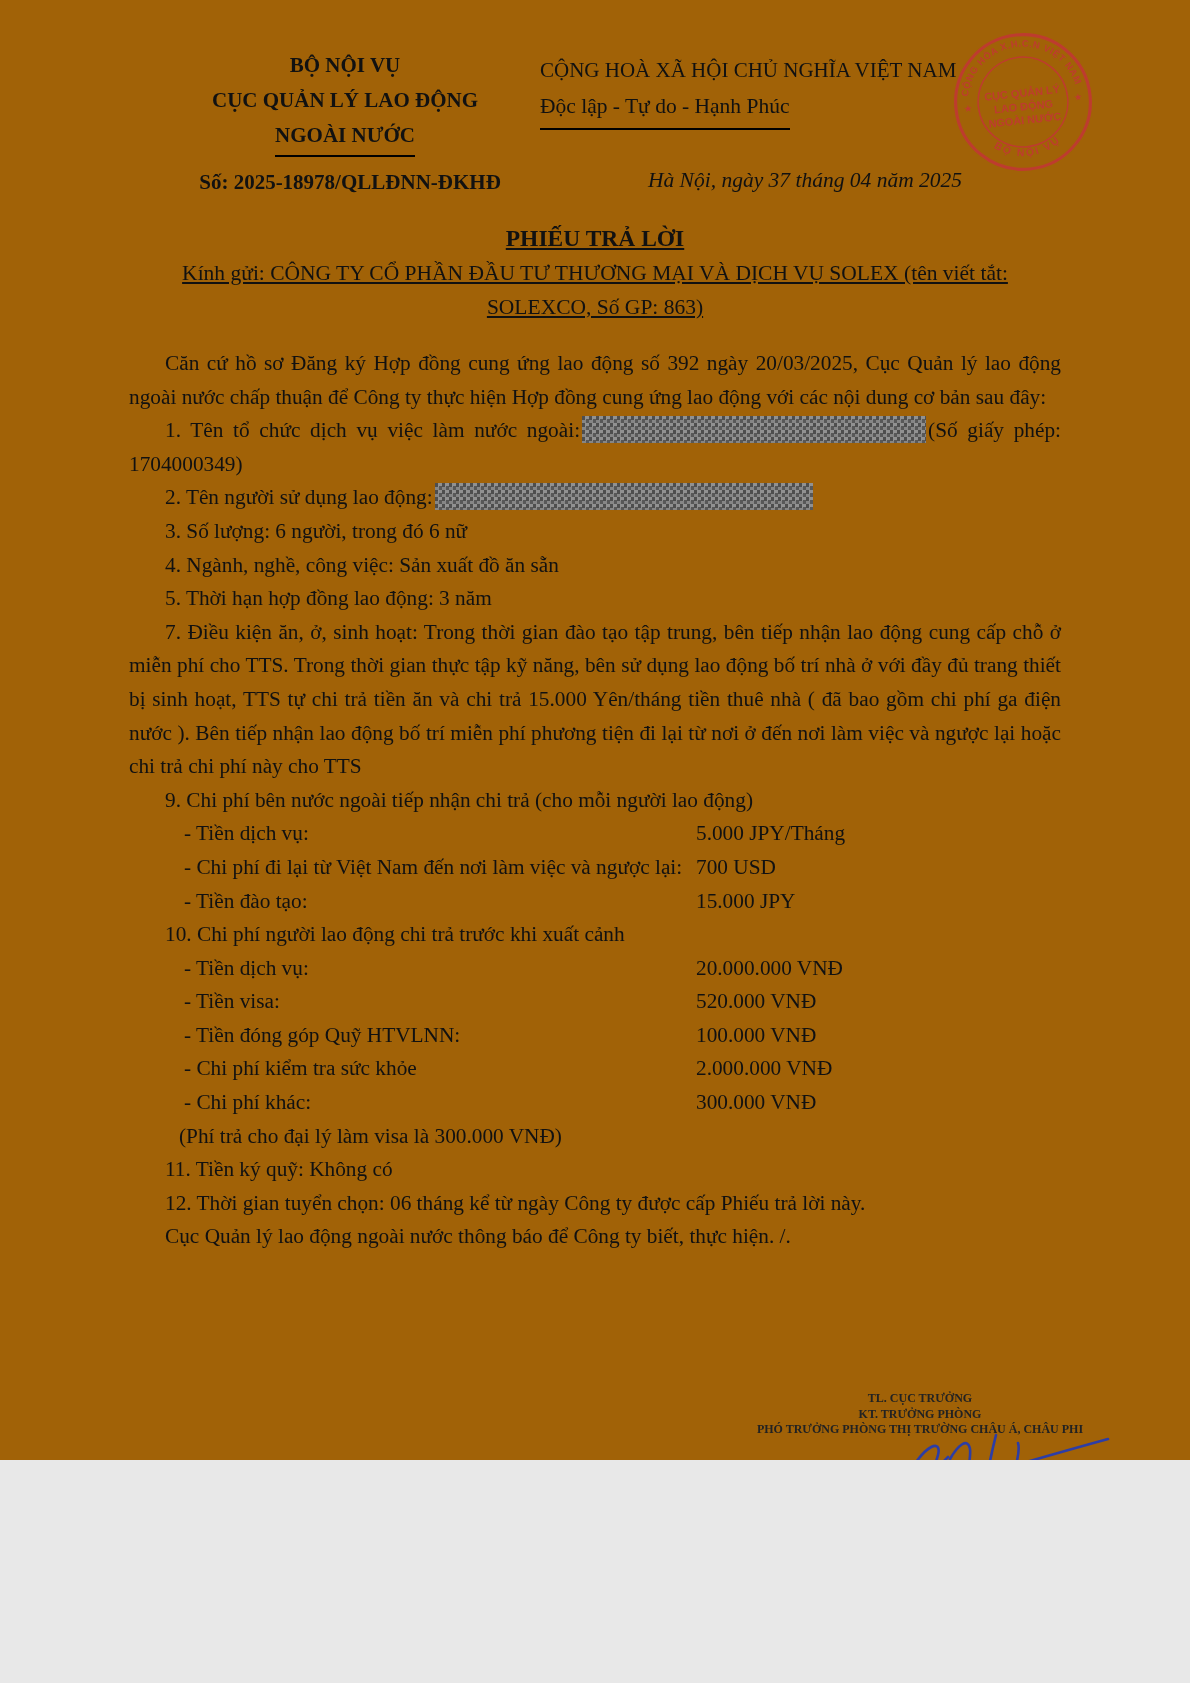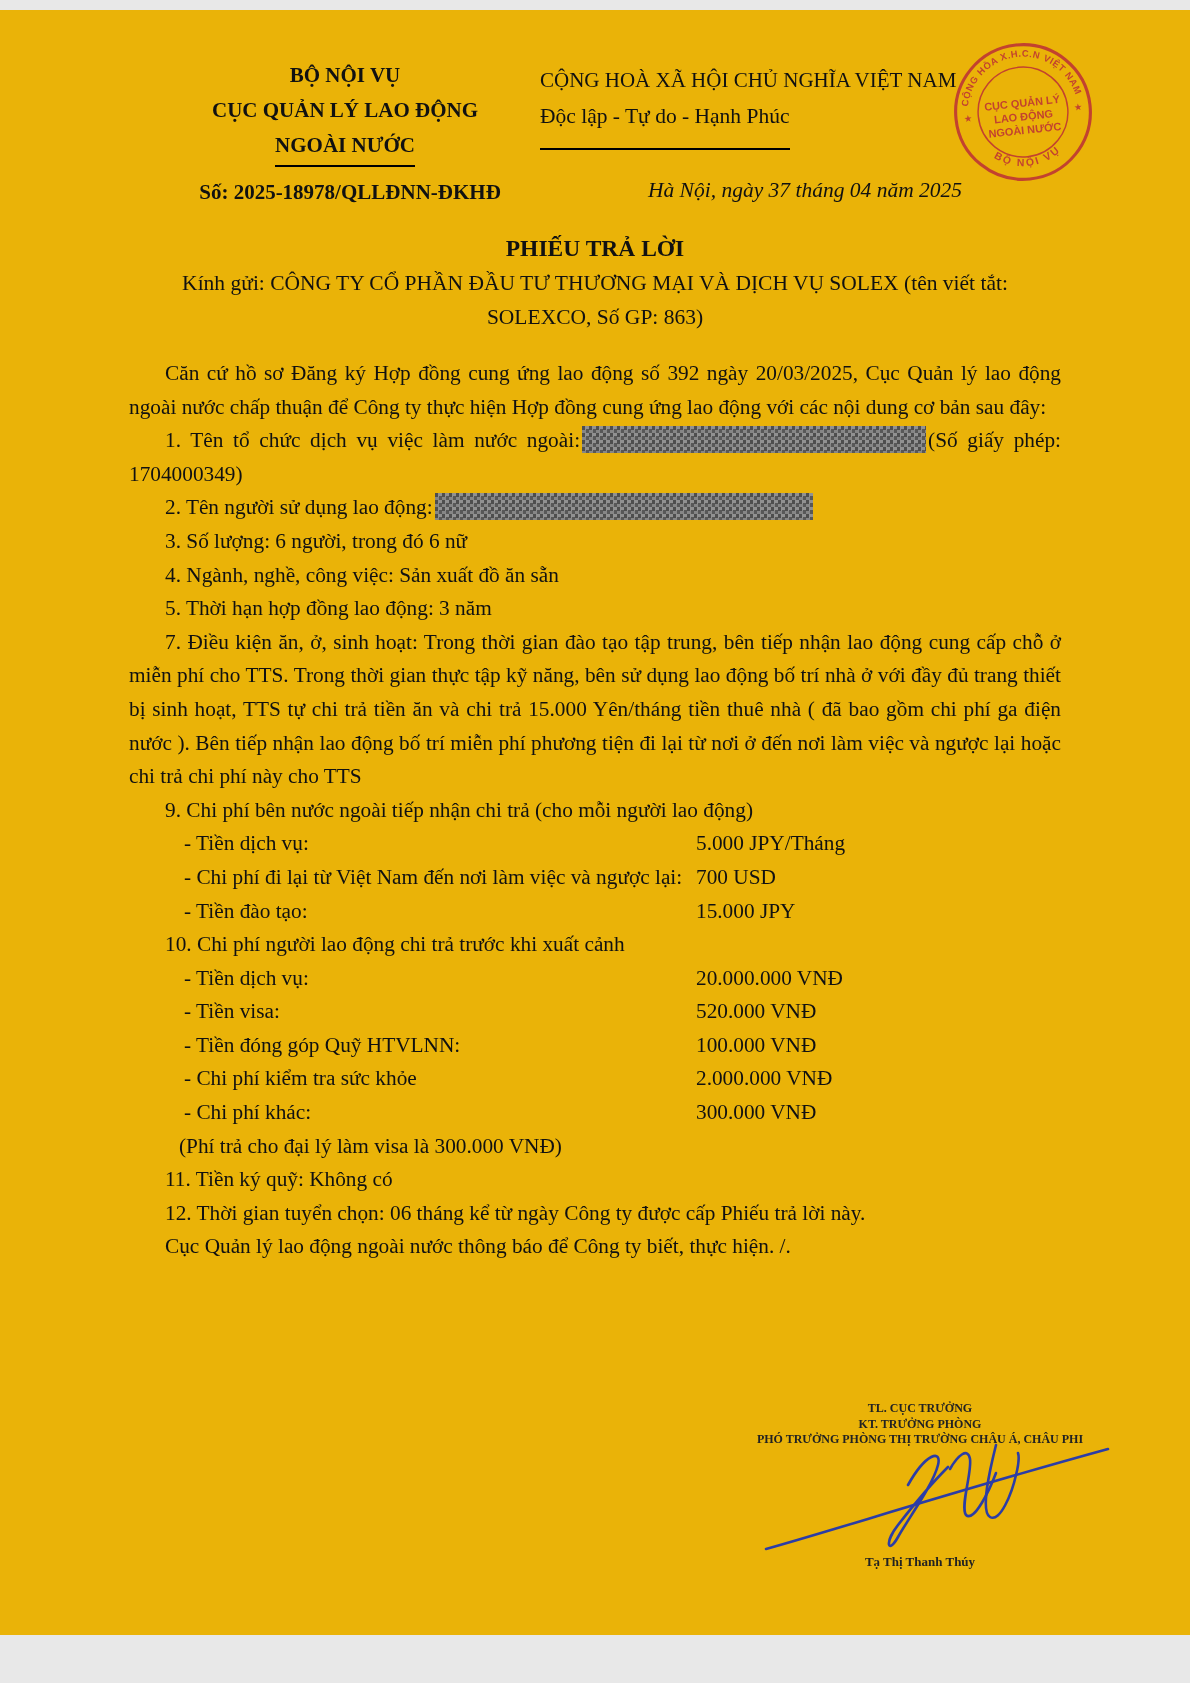--- a/index.html
+++ b/index.html
@@ -1,30 +1,30 @@
 <!DOCTYPE html>
 <html><head>
 <meta charset="utf-8">
 <style>
   html,body{margin:0;padding:0;background:#e8e8e8;}
-  .page{position:relative;width:1190px;height:1625px;background:#eab308;margin:10px auto;
+  .page{position:relative;width:1190px;height:1460px;background:#a16207;margin:0 auto;
         font-family:"Liberation Serif","DejaVu Serif",serif;color:#111;overflow:hidden;}
   .hdr-left{position:absolute;left:155px;top:48px;width:380px;text-align:center;
             font-size:21px;line-height:35px;font-weight:bold;}
   .hdr-left .u span{display:inline-block;border-bottom:2.5px solid #000;padding-bottom:2px;}
   .doc-no{position:absolute;left:155px;top:170px;width:390px;text-align:center;font-size:21px;font-weight:bold;}
   .hdr-right{position:absolute;left:540px;top:52px;width:440px;text-align:left;
              font-size:21px;line-height:36px;font-weight:normal;}
   .hdr-right .motto{font-size:21.5px;}
-  .hdr-right .motto span{display:inline-block;border-bottom:2.5px solid #000;padding-bottom:14px;}
+  .hdr-right .motto span{display:inline-block;border-bottom:2.5px solid #000;padding-bottom:4px;}
   .date{position:absolute;left:600px;top:168px;width:410px;text-align:center;
         font-style:italic;font-size:21.5px;}
   .stamp{position:absolute;left:952px;top:31px;width:142px;height:142px;}
   .stamp text{font-family:"Liberation Sans","DejaVu Sans",sans-serif;font-weight:bold;}
-  .title-block{position:absolute;left:129px;top:220px;width:932px;text-align:center;}
+  .title-block{position:absolute;left:129px;top:220px;width:932px;text-align:center;text-decoration:underline;}
   .t1{font-size:23.5px;font-weight:bold;line-height:36px;}
   .t2{font-size:22px;font-weight:bold;line-height:35px;}
   .t3{font-size:21.5px;line-height:34px;}
   .doc-body{position:absolute;left:129px;top:347px;width:932px;
             font-size:21.3px;line-height:33.6px;}
   .doc-body p{margin:0;text-align:justify;text-indent:36px;}
   .doc-body p.noj{text-align:left;}
   .note{text-indent:50px !important;text-align:left !important;}
   .fee{position:relative;padding-left:55px;}
   .fv{position:absolute;left:567px;top:0;}

